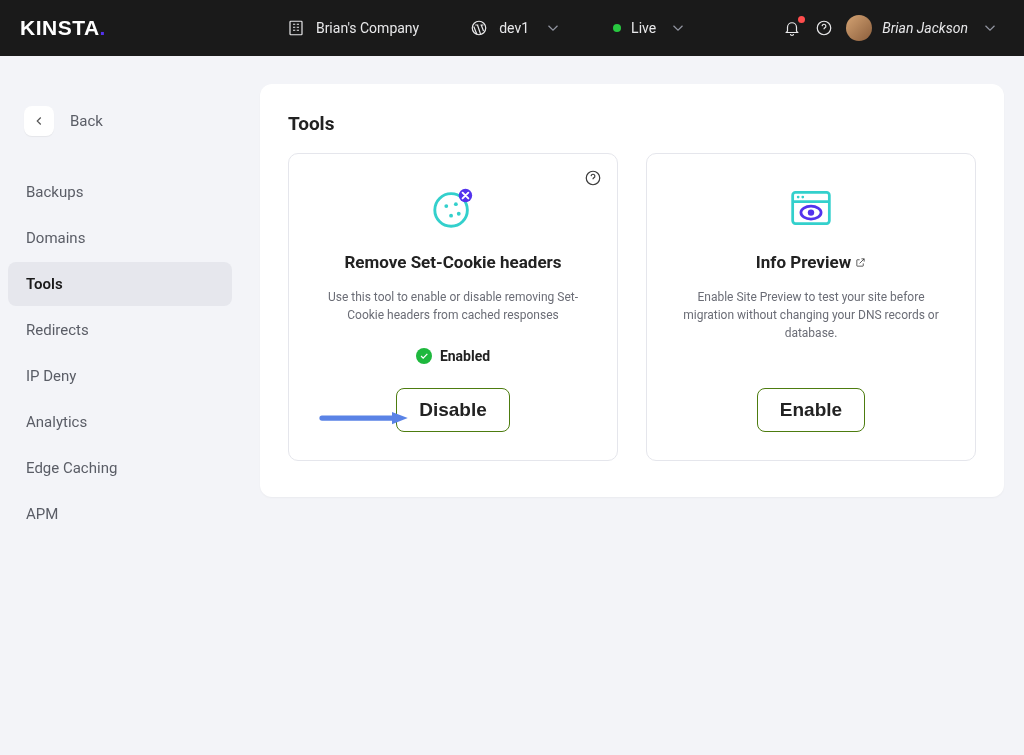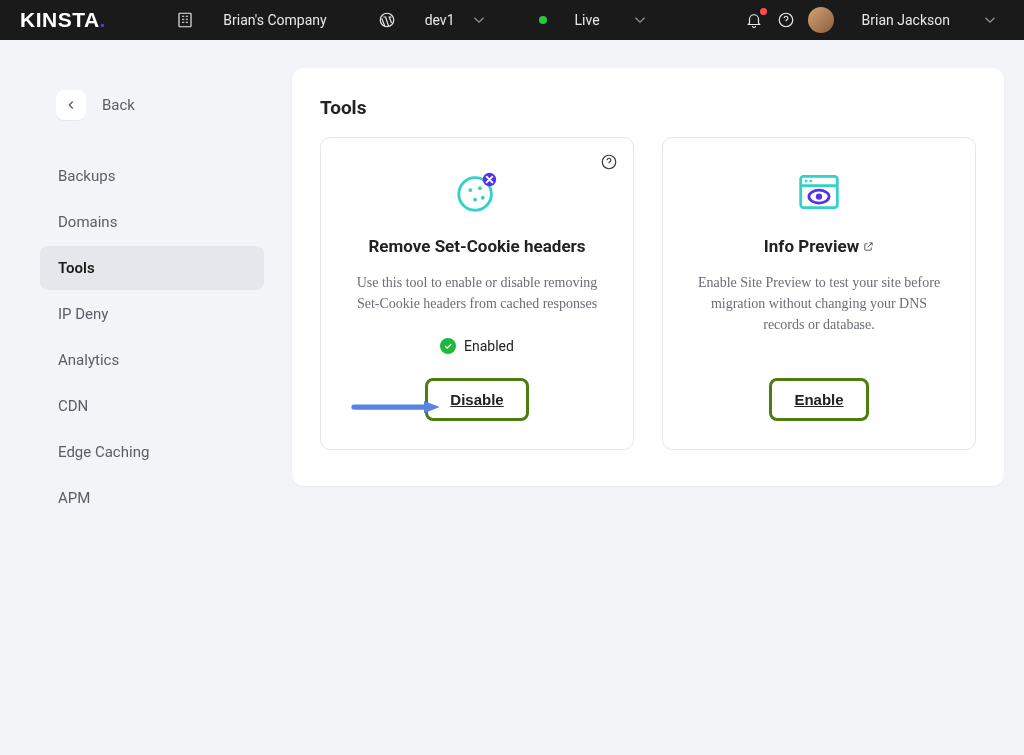--- a/index.html
+++ b/index.html
@@ -21,55 +21,54 @@
     font-family:-apple-system,BlinkMacSystemFont,"Segoe UI",Roboto,Helvetica,Arial,sans-serif;
     background:var(--bg);
     color:var(--text);
     width:1024px;
     height:755px;
     overflow:hidden;
   }
 
   
   .topbar{
-    height:40px;
+    height:56px;
     background:#1a1a1a;
     color:#fff;
     display:flex;
     align-items:center;
     padding:0 24px 0 20px;
     font-size:14px;
     gap:12px;
   }
   .logo{
     font-weight:900;
     letter-spacing:.5px;
     font-size:21px;
     margin-right:auto;
     font-family:Arial,Helvetica,sans-serif;
     text-transform:uppercase;
   }
   .logo .dot{color:var(--accent);}
-  .hdr-group{display:flex;align-items:center;gap:28px;color:#e8e8ea;cursor:pointer;}
+  .hdr-group{display:flex;align-items:center;gap:10px;color:#e8e8ea;cursor:pointer;}
   .hdr-chevron{margin-left:2px;color:#9295a1;}
   .hdr-gap{width:26px;}
   .hdr-gap-lg{width:70px;}
   .live-dot{width:8px;height:8px;border-radius:50%;background:#28c840;}
   .bell{position:relative;}
   .bell .badge{position:absolute;top:-2px;right:-3px;width:7px;height:7px;border-radius:50%;background:#ff4d4d;}
   .avatar{width:26px;height:26px;border-radius:50%;background:linear-gradient(135deg,#d4a373 0%, #8b5e3c 100%);display:inline-block;flex:none;}
   .ico{display:inline-flex;align-items:center;justify-content:center;width:20px;height:20px;}
   .ico svg{width:18px;height:18px;stroke:currentColor;fill:none;stroke-width:1.6;}
 
   
   .page{display:flex;height:calc(755px - 56px);}
   .sidebar{
     width:240px;
     padding:24px 8px 8px 8px;
-    margin-left:32px;
   }
   .back-row{
     display:flex;align-items:center;gap:16px;
     padding:6px 10px;margin:20px 0 28px 6px;
     font-size:15px;color:var(--link);cursor:pointer;
   }
   .back-btn{
     width:30px;height:30px;border-radius:8px;background:#fff;
     display:flex;align-items:center;justify-content:center;
     box-shadow:0 1px 1px rgba(0,0,0,.06);
@@ -90,27 +89,27 @@
   .panel h1{margin:0 0 18px 0;font-size:19px;font-weight:700;}
   .cards{display:flex;gap:28px;}
   .card{
     flex:1;border:1px solid var(--border);border-radius:10px;
     padding:30px 26px 28px 26px;text-align:center;position:relative;
     min-height:300px;display:flex;flex-direction:column;align-items:center;
   }
   .card-help{position:absolute;top:14px;right:14px;color:#3a3a3a;cursor:pointer;}
   .card-icon{height:48px;display:flex;align-items:center;justify-content:center;margin-bottom:20px;}
   .card h2{font-size:17px;font-weight:700;margin:0 0 16px 0;display:flex;align-items:center;justify-content:center;gap:4px;}
-  .card p{font-size:14px;color:var(--muted);line-height:1.5;margin:0 0 24px 0;font-family:Liberation Serif, serif;}
-  .status{display:flex;align-items:center;justify-content:center;gap:8px;font-weight:400;font-size:14px;margin-bottom:24px;}
+  .card p{font-size:12px;color:var(--muted);line-height:1.5;margin:0 0 24px 0;}
+  .status{display:flex;align-items:center;justify-content:center;gap:8px;font-weight:700;font-size:14px;margin-bottom:24px;}
   .status-check{width:16px;height:16px;border-radius:50%;background:var(--green);display:flex;align-items:center;justify-content:center;flex:none;}
   .status-check svg{width:10px;height:10px;stroke:#fff;stroke-width:3;fill:none;}
   .btn{
-    display:inline-block;border:3px solid #4d7c0f;border-radius:8px;
-    padding:10px 22px;font-size:15px;font-weight:600;background:#fff;cursor:pointer;color:#222;text-decoration:underline;
+    display:inline-block;border:1px solid #4d7c0f;border-radius:8px;
+    padding:10px 22px;font-size:19px;font-weight:600;background:#fff;cursor:pointer;color:#222;
   }
   .card .btn{margin-top:auto;}
   .arrow{
     position:absolute;left:30px;bottom:36px;width:90px;height:14px;
     pointer-events:none;
   }
   .arrow svg{width:100%;height:100%;}
 
   .ext-icon{width:11px;height:11px;stroke:#222;stroke-width:1.6;fill:none;}
 </style>
@@ -170,21 +169,21 @@
 
   <div class="hdr-group">
     <span class="ico">
       <svg viewBox="0 0 24 24">
           <circle cx="12" cy="12" r="9"></circle>
           <path d="M9.5 9.5a2.5 2.5 0 1 1 3.5 2.3c-.8.4-1 1-1 1.7M12 17h.01"></path>
         </svg>
     </span>
   </div>
 
-  <div class="hdr-group" style="">
+  <div class="hdr-group" style="font-style:italic;">
     <span class="avatar"></span>
     <span>Brian Jackson</span>
     <span class="hdr-chevron ico">
       <svg viewBox="0 0 24 24">
           <path d="M6 9l6 6 6-6"></path>
         </svg>
     </span>
   </div>
 </div>
 
@@ -196,23 +195,23 @@
         <svg width="14" height="14" viewBox="0 0 24 24" fill="none" stroke="#555" stroke-width="2">
             <path d="M15 6l-6 6 6 6"></path>
           </svg>
       </span>
       <span>Back</span>
     </div>
 
     <div class="nav-item"><span>Backups</span></div>
     <div class="nav-item"><span>Domains</span></div>
     <div class="nav-item active"><span>Tools</span></div>
+    <div class="nav-item"><span>Redirects</span></div>
     <div class="nav-item"><span>IP Deny</span></div>
     <div class="nav-item"><span>Analytics</span></div>
-    <div class="nav-item"><span>CDN</span></div>
     <div class="nav-item"><span>Edge Caching</span></div>
     <div class="nav-item"><span>APM</span></div>
   </aside>
 
   <main class="main">
     <div class="panel">
       <h1>Tools</h1>
 
       <div class="cards">
 

